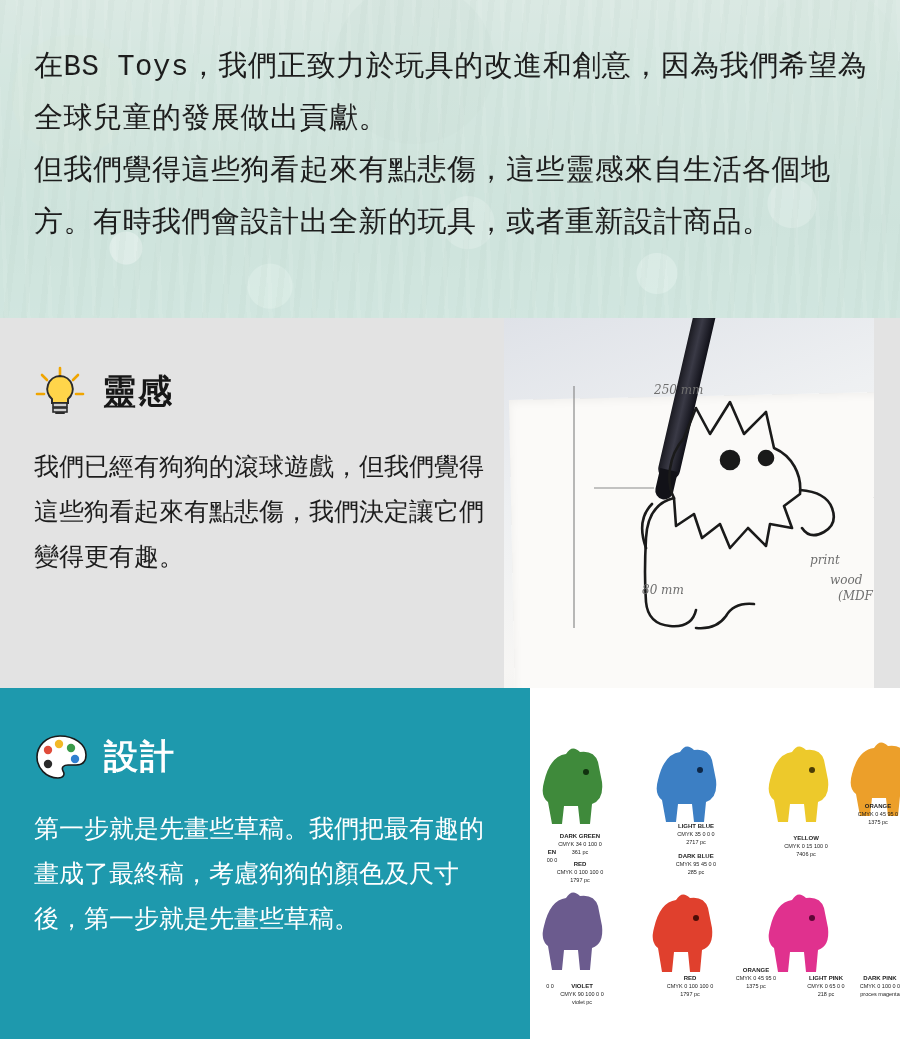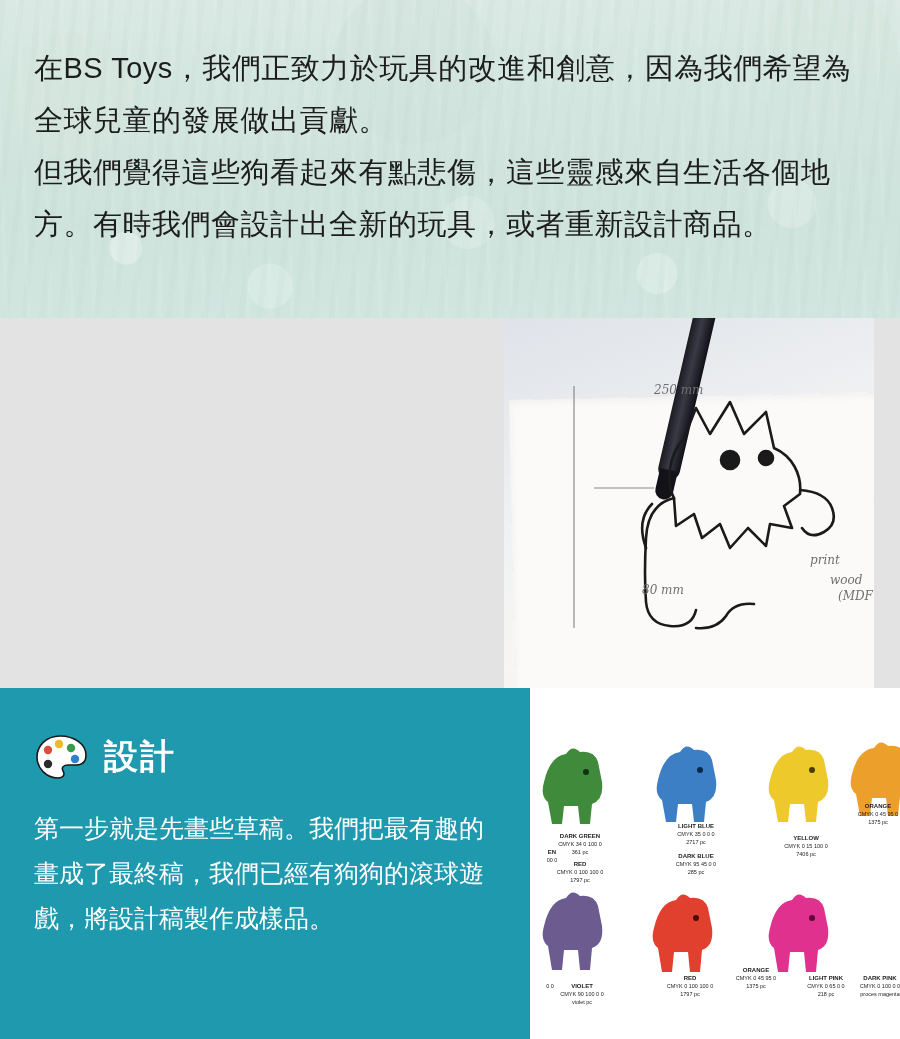--- a/index.html
+++ b/index.html
@@ -52,21 +52,21 @@
   }
   .intro-text {
     position: absolute;
     left: 34px;
     top: 42px;
     width: 836px;
     font-size: 29px;
     line-height: 52px;
     color: #1d1d1d;
     letter-spacing: 0.5px;
-    font-family: Liberation Sans, sans-serif;
+    font-family: Liberation Mono, monospace;
   }
   .intro-text p { margin: 0; }
 
   
   .inspiration {
     position: relative;
     width: 900px;
     height: 370px;
     background: #e3e3e3;
     overflow: hidden;
@@ -179,20 +179,41 @@
   <section class="intro">
     <div class="intro-bg"></div>
     <div class="intro-veil"></div>
     <div class="intro-text">
       <p>在BS Toys，我們正致力於玩具的改進和創意，因為我們希望為全球兒童的發展做出貢獻。</p>
       <p>但我們覺得這些狗看起來有點悲傷，這些靈感來自生活各個地方。有時我們會設計出全新的玩具，或者重新設計商品。</p>
     </div>
   </section>
 
   <section class="inspiration">
+    <div class="insp-left">
+      <div class="sec-head">
+        <span>
+          <svg class="bulb" viewBox="0 0 52 52" aria-hidden="true">
+            <g stroke="#f0a500" stroke-width="2.6" stroke-linecap="round">
+              <line x1="26" y1="2" x2="26" y2="9"></line>
+              <line x1="8" y1="9" x2="13" y2="14"></line>
+              <line x1="44" y1="9" x2="39" y2="14"></line>
+              <line x1="3" y1="28" x2="10" y2="28"></line>
+              <line x1="49" y1="28" x2="42" y2="28"></line>
+            </g>
+            <path d="M26 10 a13 13 0 0 1 8 23 v4 h-16 v-4 a13 13 0 0 1 8 -23 z" fill="#ffd54a" stroke="#2b2b2b" stroke-width="2"></path>
+            <rect x="19" y="37" width="14" height="4" fill="#cfcfcf" stroke="#2b2b2b" stroke-width="1.6"></rect>
+            <rect x="19" y="42" width="14" height="4" fill="#cfcfcf" stroke="#2b2b2b" stroke-width="1.6"></rect>
+            <path d="M22 47 h8" stroke="#2b2b2b" stroke-width="2" stroke-linecap="round"></path>
+          </svg>
+        </span>
+        <span class="sec-title">靈感</span>
+      </div>
+      <div class="sec-body">我們已經有狗狗的滾球遊戲，但我們覺得這些狗看起來有點悲傷，我們決定讓它們變得更有趣。</div>
+    </div>
 
     <div class="insp-photo">
       <div class="sketch-paper"></div>
       <div class="pen"></div>
 
       <svg class="dog-outline" width="360" height="290" viewBox="0 0 360 290">
         <g fill="none" stroke="#1a1a1a" stroke-width="2.6" stroke-linejoin="round" stroke-linecap="round">
           <path d="M150 60 L162 30 L176 56 L196 24 L210 56 L232 34 L240 70
                    C258 78 268 96 266 116
                    L250 128 L258 150 L236 146 L232 168 L214 150 L196 170 L186 146
@@ -227,21 +248,21 @@
             <path d="M26 2 C12 2 3 12 3 23 C3 34 12 44 24 44 C30 44 31 40 29 37 C27 33 30 31 34 31 L42 31 C49 31 52 27 52 21 C52 10 40 2 26 2 Z" fill="#ffffff" stroke="#1a1a1a" stroke-width="1.6"></path>
             <circle cx="14" cy="16" r="4.2" fill="#e04b3a"></circle>
             <circle cx="25" cy="10" r="4.2" fill="#f2b827"></circle>
             <circle cx="37" cy="14" r="4.2" fill="#3a9b4a"></circle>
             <circle cx="41" cy="25" r="4.2" fill="#2f7fd0"></circle>
             <circle cx="14" cy="30" r="4.2" fill="#2b2b2b"></circle>
           </svg>
         </span>
         <span class="sec-title">設計</span>
       </div>
-      <div class="sec-body">第一步就是先畫些草稿。我們把最有趣的畫成了最終稿，我們已經有狗狗的滾球遊戲，將設計稿製作成樣品。</div>
+      <div class="sec-body">第一步就是先畫些草稿。我們把最有趣的畫成了最終稿，考慮狗狗的顏色及尺寸後，第一步就是先畫些草稿。</div>
     </div>
 
     <div class="design-photo">
       <svg width="370" height="351" viewBox="0 0 370 351">
 
         <g>
           <path d="M14 94 q6 -26 22 -28 q6 -10 14 -2 q14 -2 18 10 l4 20 q2 18 -10 22 l-2 20 h-10 l-2 -18 h-14 l-2 18 h-10 l-4 -22 q-8 -6 -4 -20 z" fill="#3f8a3b"></path>
           <circle cx="56" cy="84" r="3" fill="#11320f"></circle>
         </g>
         <g>

